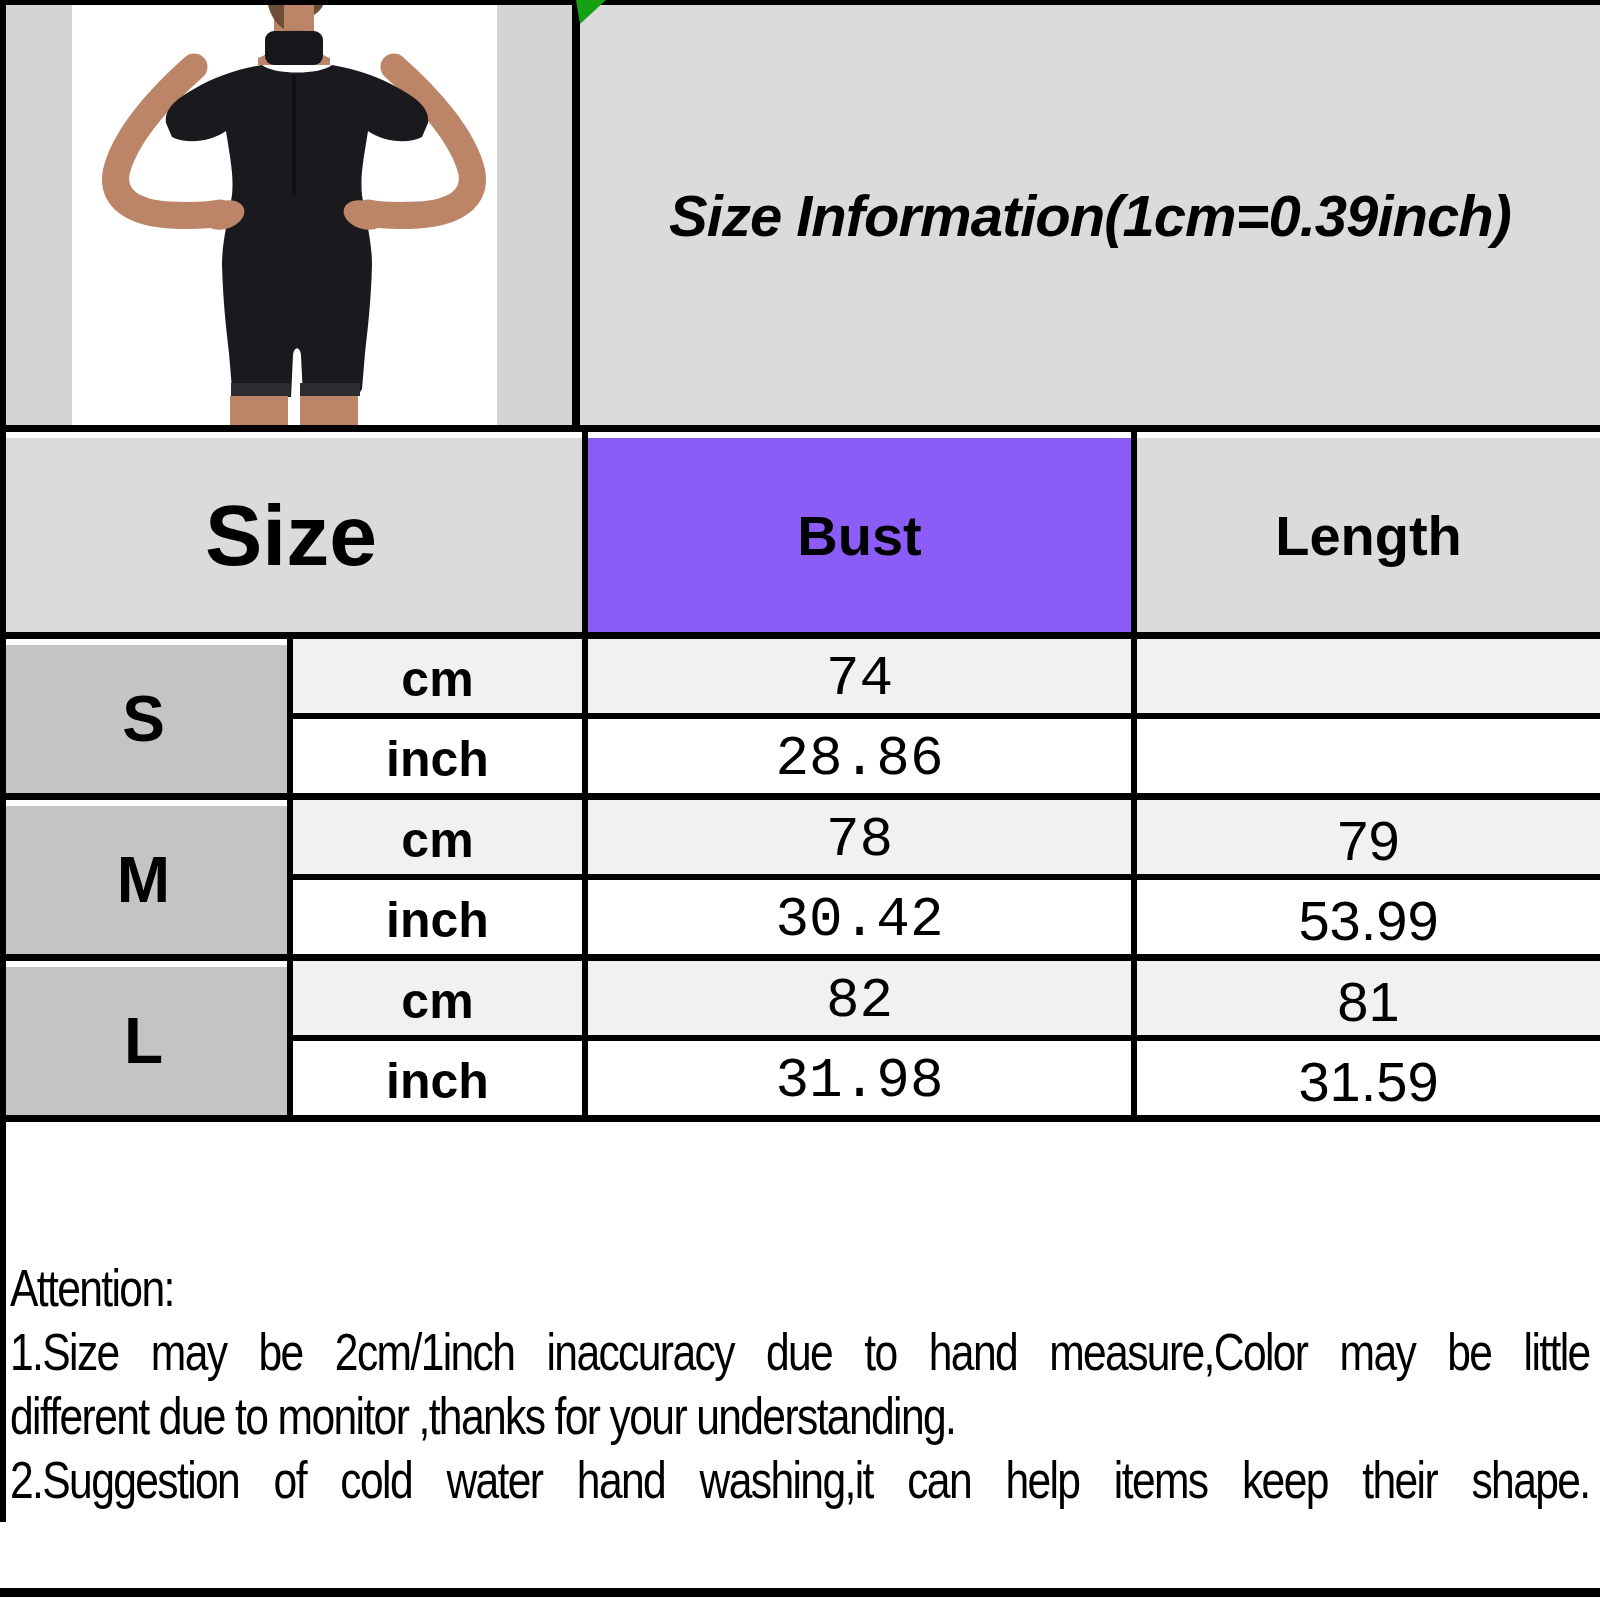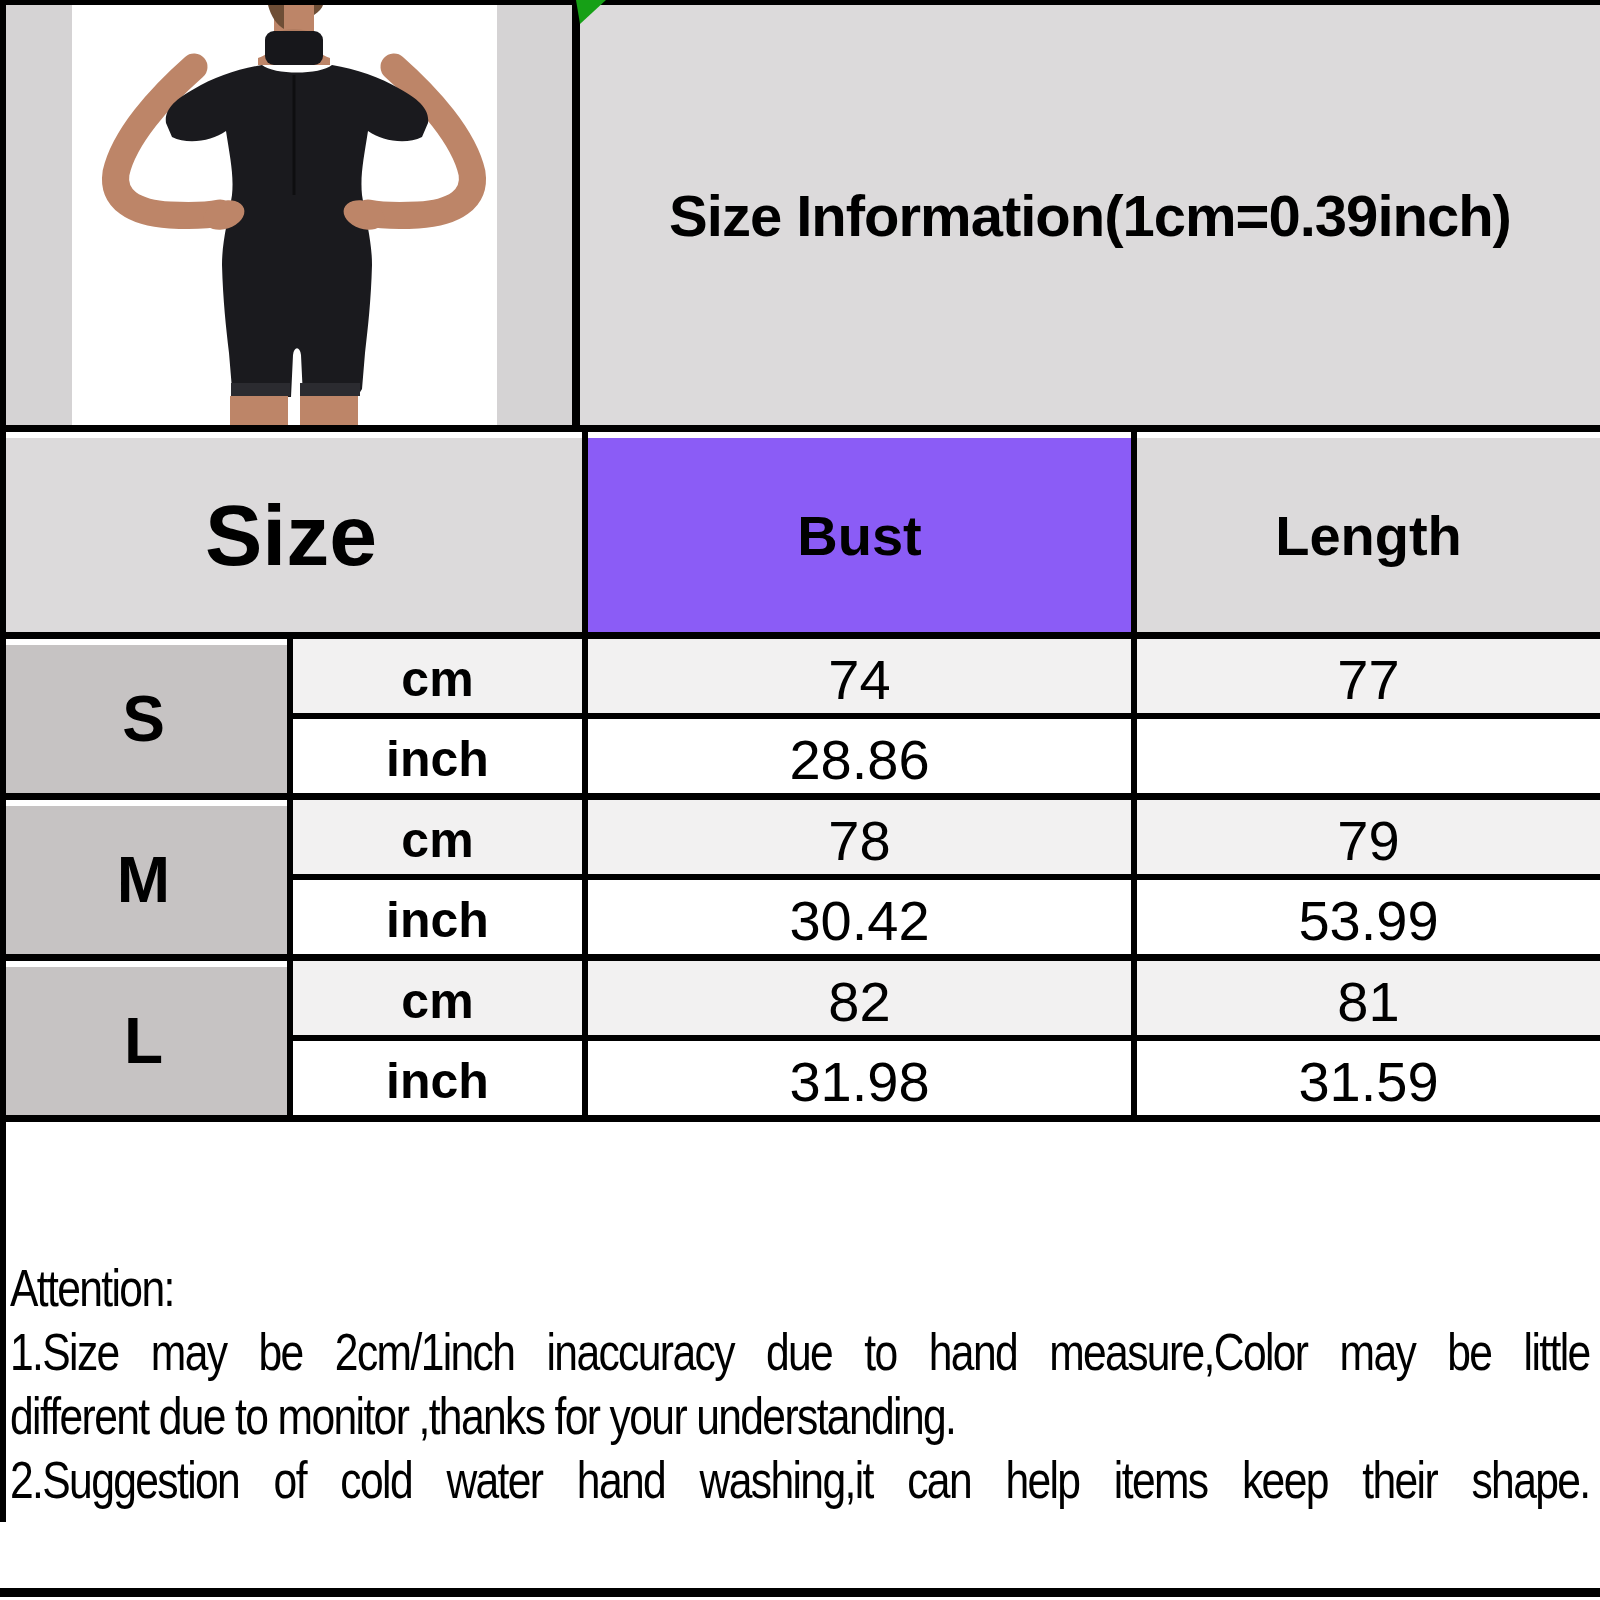--- a/index.html
+++ b/index.html
@@ -4,21 +4,21 @@
 <style>
   html,body{margin:0;padding:0;background:#fff;}
   .page{
     position:relative;width:1600px;height:1600px;background:#ffffff;
     font-family:"Liberation Sans", sans-serif;color:#000;overflow:hidden;
   }
   .top-line{position:absolute;top:0;left:0;width:1600px;height:5px;background:#000;}
   .left-line{position:absolute;top:0;left:0;width:6px;height:1522px;background:#000;}
 
   
-  .top-section{position:absolute;top:5px;left:6px;width:1594px;height:420px;display:flex;}
+  .top-section{position:absolute;top:5px;left:6px;width:1594px;height:420px;display:flex;font-style:italic;}
   .product-cell{width:566px;height:420px;display:flex;}
   .strip{height:420px;background:#d5d3d4;}
   .strip.l{width:66px}
   .strip.r{width:75px}
   .photo{width:425px;height:420px;background:#fff;}
   .v-divider{width:8px;height:420px;background:#000;}
   .title-cell{flex:1;background:#dcdadb;display:flex;align-items:center;justify-content:center;}
   .title-text{font-size:58px;font-weight:bold;letter-spacing:-1px;white-space:nowrap;}
   .corner-flag{position:absolute;top:0;left:576px;z-index:5;}
 
@@ -32,21 +32,21 @@
   .hcell-size{width:582px;background:#dcdadb;font-size:86px;font-weight:bold;}
   .hcell-bust{width:543px;background:#8b5cf6;font-size:56px;font-weight:bold;}
   .hcell-length{flex:1;background:#dcdadb;font-size:56px;font-weight:bold;}
   .size-block{display:flex;}
   .size-label{width:287px;background:#c6c3c3;font-size:64px;font-weight:bold;}
   .block-rows{flex:1;display:flex;flex-direction:column;}
   .data-row{height:74px;display:flex;}
   .data-row.cm-row{background:#f2f1f1;}
   .data-row.inch-row{background:#ffffff;}
   .unit-cell{width:289px;font-size:50px;font-weight:bold;}
-  .val-bust{width:543px;font-size:56px;}
+  .val-bust{width:543px;font-size:56px;font-family:Liberation Mono, monospace;}
   .val-length{flex:1;font-size:56px;}
 
   
   .attention-section{position:absolute;top:1256px;left:10px;width:1580px;overflow:hidden;}
   .attn-inner{
     width:1927px;transform:scaleX(0.8197);transform-origin:left top;
     font-size:52px;letter-spacing:-2px;line-height:64px;
   }
   .attn-line{text-align:left;}
   .attn-line.just{text-align:justify;text-align-last:justify;}
@@ -124,21 +124,20 @@
 
     <div class="size-block">
       <div class="size-label cellc">S</div>
       <div class="vline"></div>
       <div class="block-rows">
         <div class="data-row cm-row">
           <div class="unit-cell cellc">cm</div>
           <div class="vline"></div>
           <div class="val-bust cellc">74</div>
           <div class="vline"></div>
-          <div class="val-length cellc">77</div>
         </div>
         <div class="row-divider"></div>
         <div class="data-row inch-row">
           <div class="unit-cell cellc">inch</div>
           <div class="vline"></div>
           <div class="val-bust cellc">28.86</div>
           <div class="vline"></div>
         </div>
       </div>
     </div>

